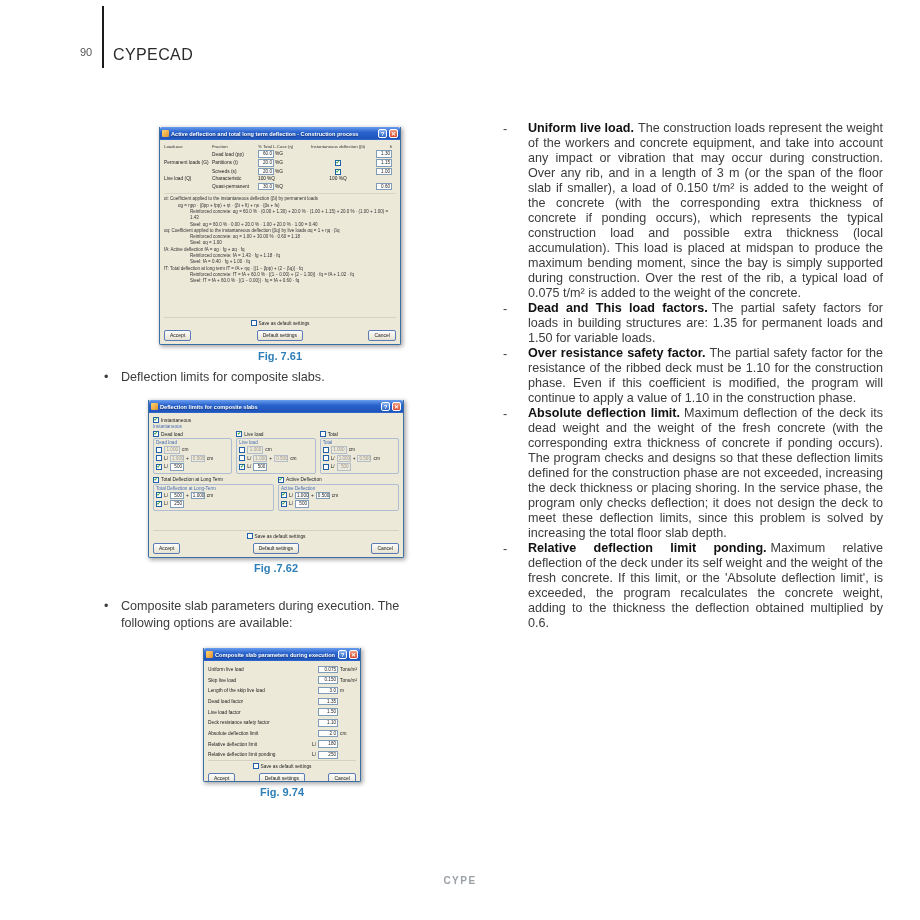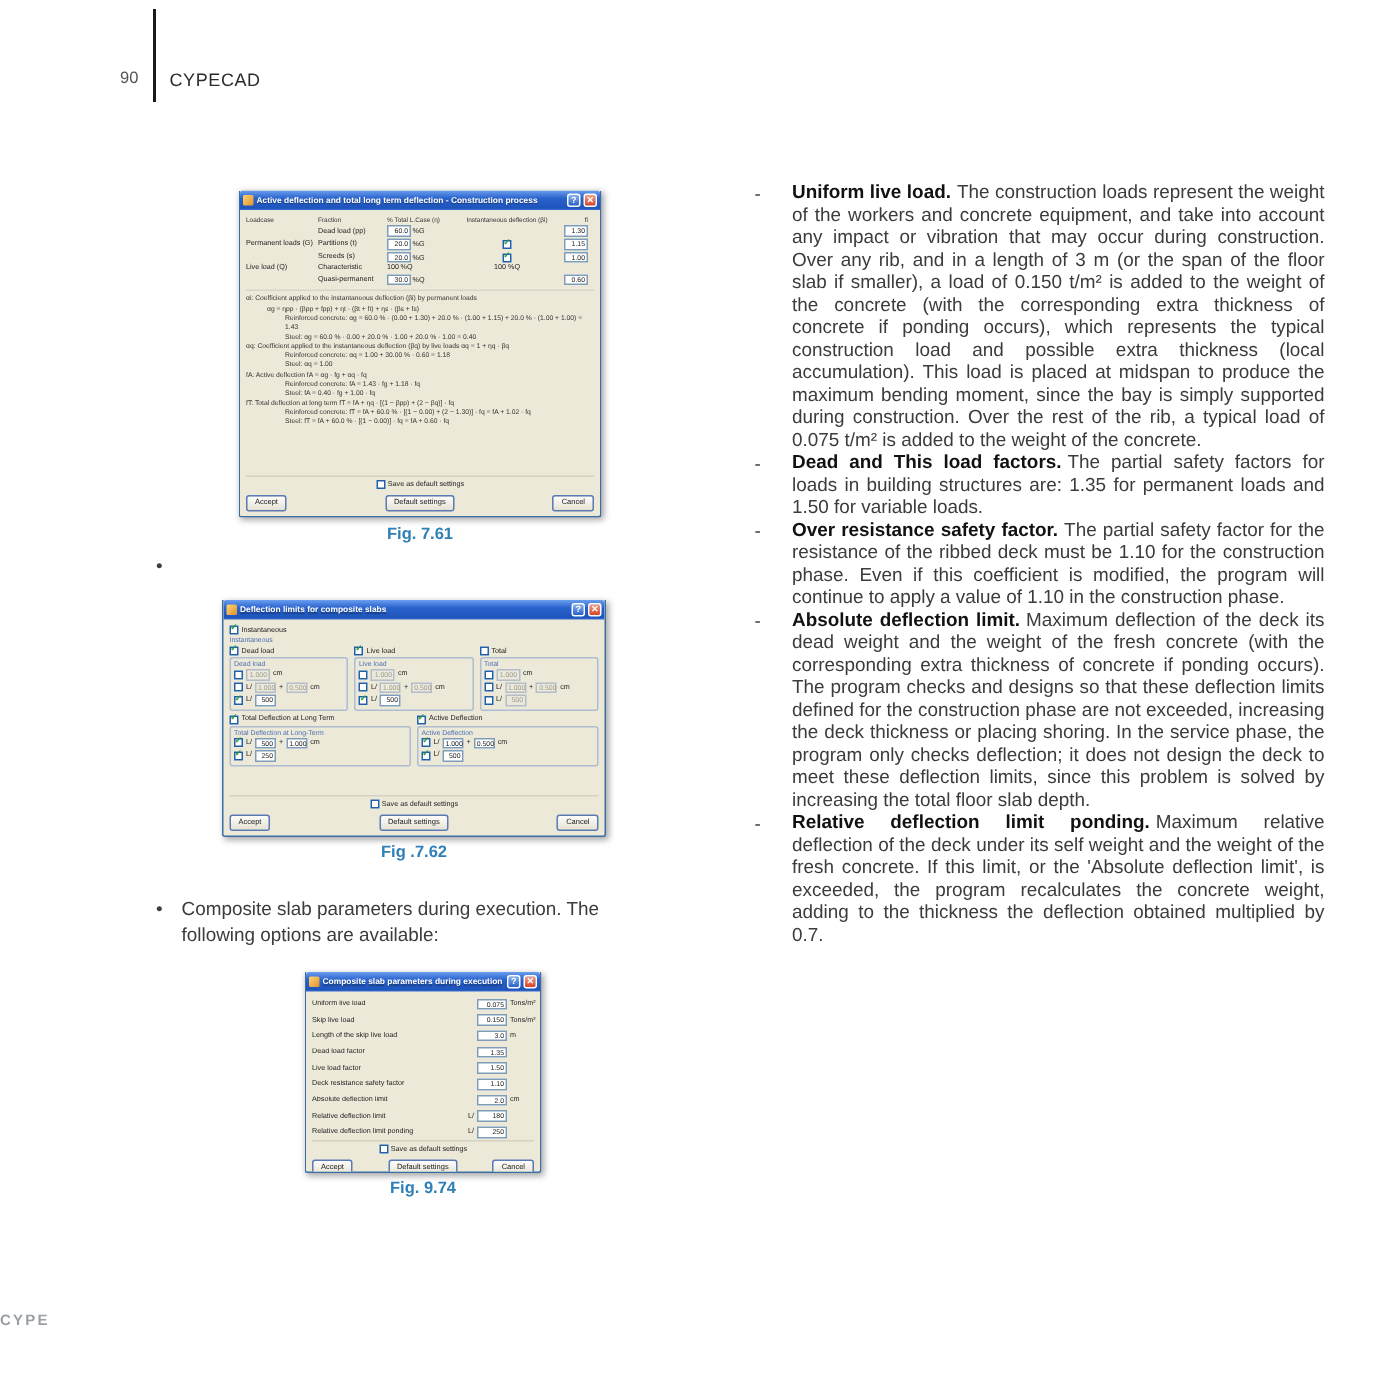--- a/index.html
+++ b/index.html
@@ -3,22 +3,22 @@
 <meta charset="utf-8">
 <style>
   *{margin:0;padding:0;box-sizing:border-box}
   html,body{width:920px;height:920px}
   body{background:#fff;font-family:"Liberation Sans",sans-serif;position:relative}
   .page{position:absolute;inset:0;background:#fff;overflow:hidden}
 
   
   .page-num{position:absolute;left:80px;top:46px;font-size:11px;color:#555}
   .head-rule{position:absolute;left:102px;top:6px;width:1.5px;height:62px;background:#1a1a1a}
-  .head-title{position:absolute;left:113px;top:46px;font-size:12px;color:#2b2b2b;letter-spacing:.4px}
-  .footer{position:absolute;left:0;right:0;top:875px;font-size:10px;font-weight:bold;color:#9aa0a6;letter-spacing:1.5px}
+  .head-title{position:absolute;left:113px;top:46px;font-size:16px;color:#2b2b2b;letter-spacing:.4px}
+  .footer{position:absolute;left:0;right:0;top:875px;text-align:center;font-size:10px;font-weight:bold;color:#9aa0a6;letter-spacing:1.5px}
 
   
   .fig-cap{position:absolute;text-align:center;color:#2e7fb8;font-weight:bold;font-size:11px}
   .bullet{position:absolute;display:flex;font-size:12.6px;color:#3c3c3c;line-height:17px}
   .bullet .dot{width:17px;flex:none}
 
   
   .right-col{position:absolute;left:503px;top:121px;width:380px}
   .r-item{display:flex}
   .r-dash{width:25px;flex:none;font-size:12.6px;line-height:17.8px;color:#3c3c3c}
@@ -158,20 +158,21 @@
         <button class="xp-button">Accept</button>
         <button class="xp-button">Default settings</button>
         <button class="xp-button">Cancel</button>
       </div>
     </div>
   </div>
   <div class="fig-cap" style="left:159px;top:350px;width:242px">Fig. 7.61</div>
 
   <div class="bullet" style="left:104px;top:369px;width:320px">
     <span class="dot">•</span>
+    <span>Deflection limits for composite slabs.</span>
   </div>
 
   <div class="xp d762">
     <div class="xp-title">
       <span class="xp-ico"></span>
       <span class="t">Deflection limits for composite slabs</span>
       <span class="xp-btn xp-help">?</span>
       <span class="xp-btn xp-close">✕</span>
     </div>
     <div class="xp-body">
@@ -412,19 +413,19 @@
     <div class="r-item">
       <span class="r-dash">-</span>
       <p class="r-text"><b>Over resistance safety factor.</b><span>The partial safety factor for the resistance of the ribbed deck must be 1.10 for the construction phase. Even if this coefficient is modified, the program will continue to apply a value of 1.10 in the construction phase.</span></p>
     </div>
     <div class="r-item">
       <span class="r-dash">-</span>
       <p class="r-text"><b>Absolute deflection limit.</b><span>Maximum deflection of the deck its dead weight and the weight of the fresh concrete (with the corresponding extra thickness of concrete if ponding occurs). The program checks and designs so that these deflection limits defined for the construction phase are not exceeded, increasing the deck thickness or placing shoring. In the service phase, the program only checks deflection; it does not design the deck to meet these deflection limits, since this problem is solved by increasing the total floor slab depth.</span></p>
     </div>
     <div class="r-item">
       <span class="r-dash">-</span>
-      <p class="r-text"><b>Relative deflection limit ponding.</b><span>Maximum relative deflection of the deck under its self weight and the weight of the fresh concrete. If this limit, or the 'Absolute deflection limit', is exceeded, the program recalculates the concrete weight, adding to the thickness the deflection obtained multiplied by 0.7.</span></p>
+      <p class="r-text"><b>Relative deflection limit ponding.</b><span>Maximum relative deflection of the deck under its self weight and the weight of the fresh concrete. If this limit, or the 'Absolute deflection limit', is exceeded, the program recalculates the concrete weight, adding to the thickness the deflection obtained multiplied by 0.6.</span></p>
     </div>
   </div>
 
   <div class="footer">CYPE</div>
 
 </div>
 
 </body></html>

